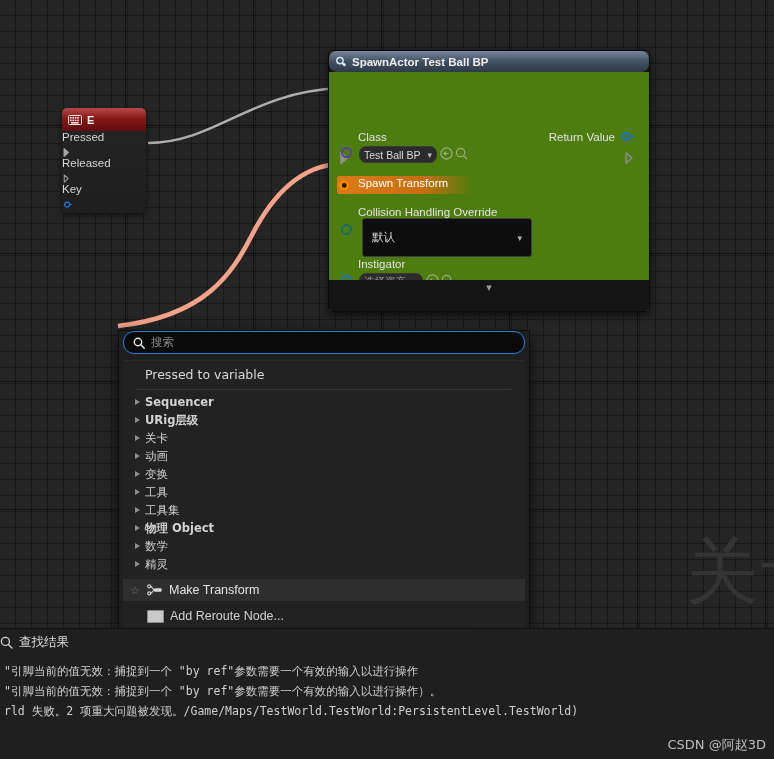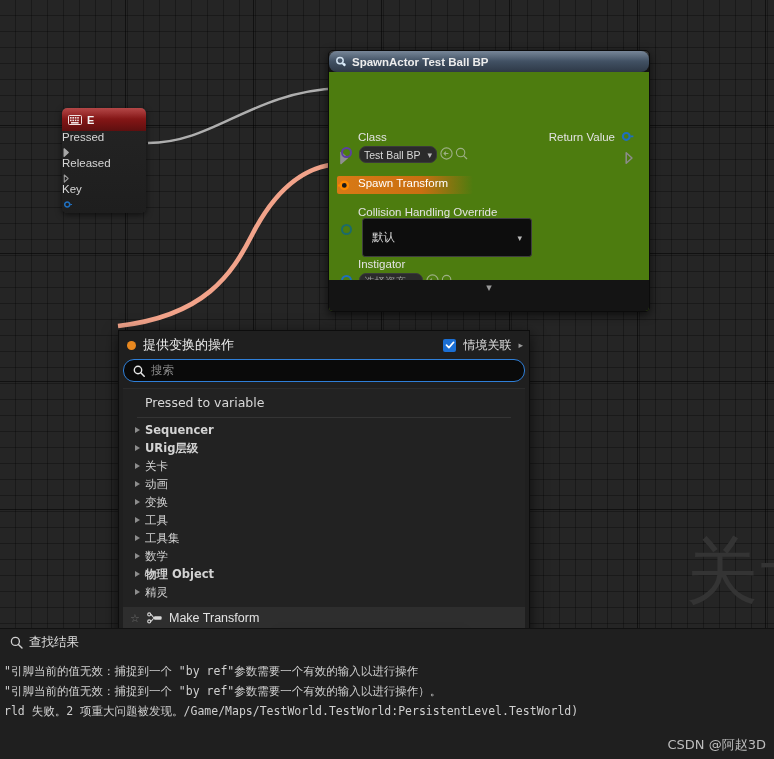--- a/index.html
+++ b/index.html
@@ -182,21 +182,21 @@
   #tooltip .l1{font-size:11.5px;color:#111;font-weight:bold;}
   #tooltip .l2{font-size:11.5px;color:#111;font-weight:bold;margin-top:11px;}
   #tooltip .l3{font-size:10.5px;color:#555;margin-top:6px;text-align:center;}
 
   
   #log-panel{
     position:absolute;left:0;top:628px;width:774px;height:131px;
     background:#1f1f1f;border-top:1px solid #111;
   }
   #log-tab{
-    height:26px;display:flex;align-items:center;gap:6px;padding-left:10px;
+    height:26px;display:flex;align-items:center;gap:6px;padding-left:0;
     color:#dcdcdc;font-size:12.5px;font-family:"DejaVu Sans",sans-serif;
   }
   #log-body{padding:6px 4px 0 4px;}
   .log-line{
     font-family:"DejaVu Sans Mono","Liberation Mono",monospace;
     font-size:11.5px;color:#cfcfcf;white-space:nowrap;overflow:hidden;
     height:20px;line-height:20px;
   }
   #csdn{
     position:absolute;right:8px;bottom:6px;
@@ -323,32 +323,20 @@
       <path d="M8.8,8.8 L12,12" stroke="#cfcfcf" stroke-width="1.2"></path>
     </svg>
 
     <div id="err-bar">
       <div class="arr">▾</div>
     </div>
   </div>
 </div>
 
 <div id="ctx-menu">
-  <div id="ctx-head">
-    <span class="dot"></span>
-    <span class="title">提供变换的操作</span>
-    <span class="spacer"></span>
-    <span class="cbox">
-      <svg width="10" height="10" viewBox="0 0 10 10">
-        <path d="M1.5,5.2 L3.9,7.6 L8.6,2.3" fill="none" stroke="#ffffff" stroke-width="1.7" stroke-linecap="round" stroke-linejoin="round"></path>
-      </svg>
-    </span>
-    <span class="cs-lbl">情境关联</span>
-    <span class="tri">▸</span>
-  </div>
 
   <div id="ctx-search">
     <svg width="12" height="12" viewBox="0 0 12 12">
       <circle cx="5" cy="5" r="3.7" fill="none" stroke="#e6e6e6" stroke-width="1.4"></circle>
       <path d="M7.8,7.8 L11.2,11.2" stroke="#e6e6e6" stroke-width="1.5" stroke-linecap="round"></path>
     </svg>
     <span class="ph">搜索</span>
   </div>
 
   <div id="ctx-list">
@@ -380,25 +368,25 @@
     <div class="mi">
       <span class="tri-r"></span>
       <span class="txt">工具</span>
     </div>
     <div class="mi">
       <span class="tri-r"></span>
       <span class="txt">工具集</span>
     </div>
     <div class="mi">
       <span class="tri-r"></span>
+      <span class="txt b">物理 Object</span>
+    </div>
+    <div class="mi">
+      <span class="tri-r"></span>
       <span class="txt">数学</span>
-    </div>
-    <div class="mi">
-      <span class="tri-r"></span>
-      <span class="txt b">物理 Object</span>
     </div>
     <div class="mi">
       <span class="tri-r"></span>
       <span class="txt">精灵</span>
     </div>
 
     <div class="mi-action" style="margin-top:6px;">
       <span class="star">☆</span>
       <svg width="16" height="12" viewBox="0 0 16 12">
         <circle cx="2.2" cy="2.4" r="1.5" fill="none" stroke="#d8d8d8" stroke-width="1.1"></circle>

